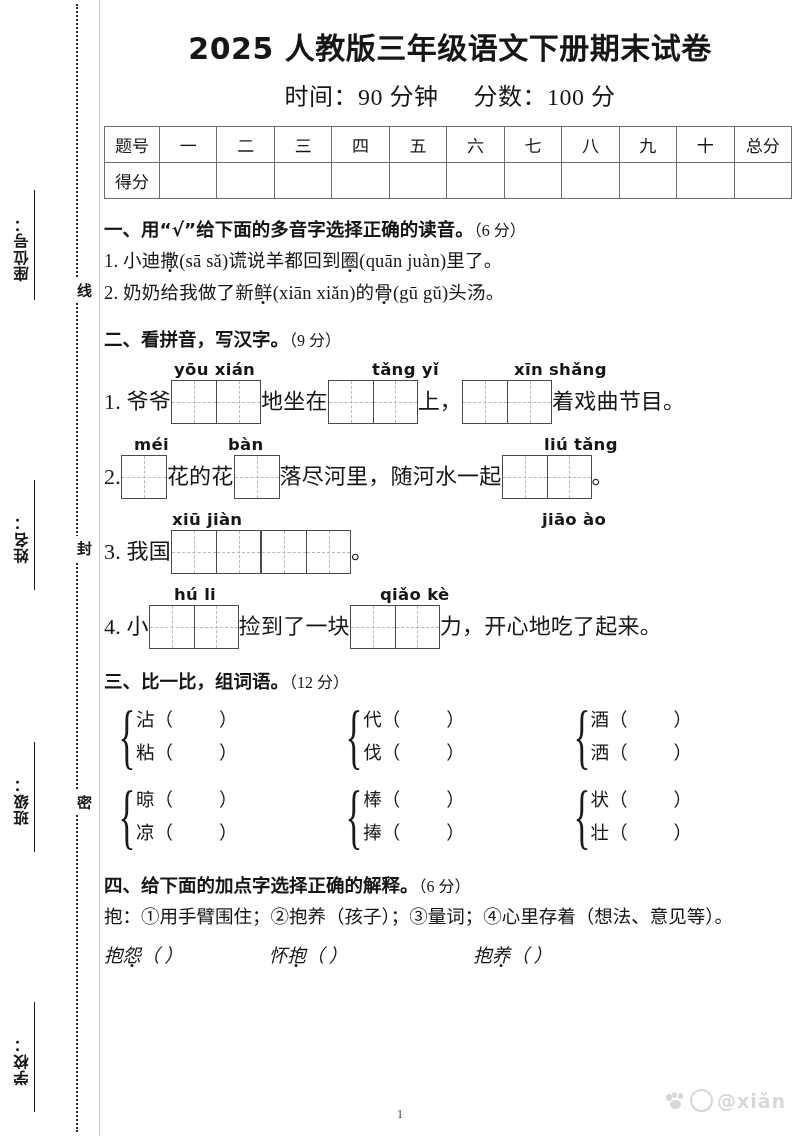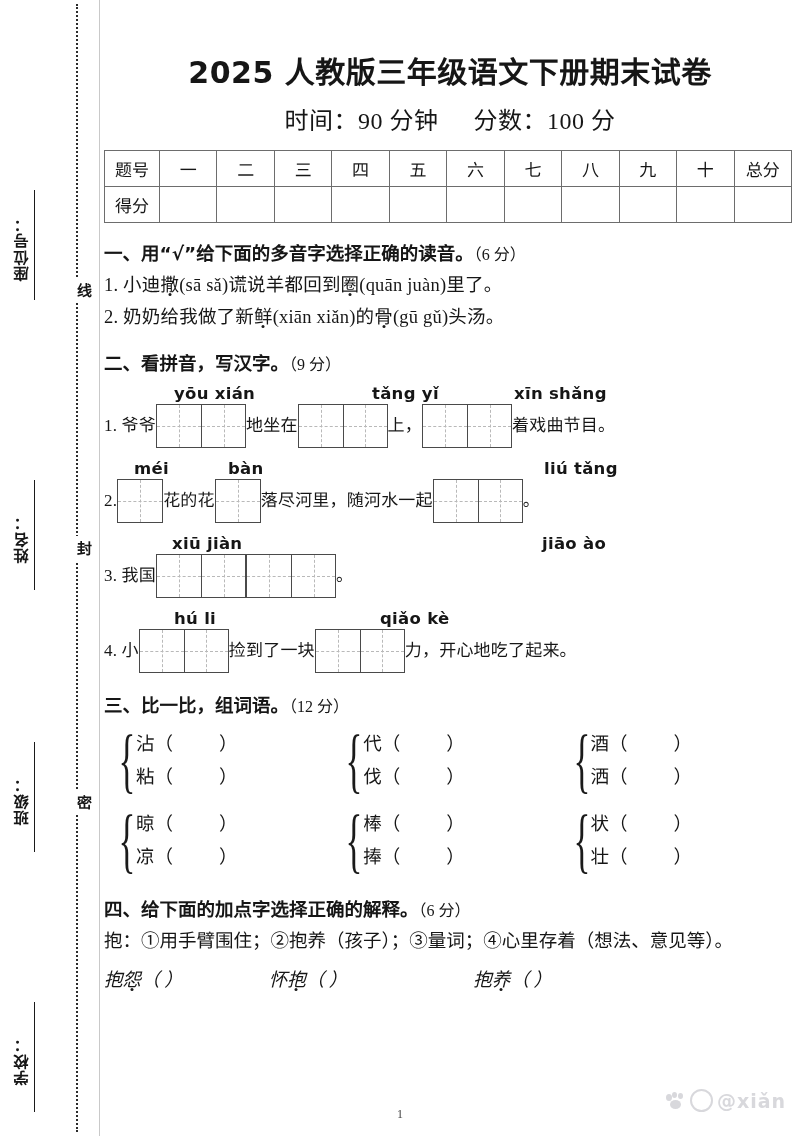--- a/index.html
+++ b/index.html
@@ -58,21 +58,21 @@
   #seal-mi{top:790px;}
 
   
   #page-rule{
     position:absolute;left:99px;top:0;width:1px;height:1136px;
     background:#c9c9c9;
   }
 
   
   #sheet{
-    position:absolute;left:104px;top:0;width:692px;height:832px;margin-top:24px;
+    position:absolute;left:104px;top:0;width:692px;height:832px;
   }
 
   #paper-title{
     text-align:center;
     font-family:"DejaVu Sans","Liberation Sans",sans-serif;
     font-weight:700;
     font-size:30px;
     letter-spacing:0.5px;
     margin:32px 0 0 0;
     line-height:1.1;
@@ -136,21 +136,21 @@
   .pyrow{margin-top:6px;}
   .py-labels{
     position:relative;height:22px;
     font-family:"DejaVu Sans","Liberation Sans",sans-serif;
     font-size:16.5px;
     letter-spacing:0.3px;
   }
   .py-labels span{position:absolute;bottom:0;white-space:nowrap;font-weight:bold;}
   .sent{
     display:flex;align-items:center;
-    font-size:17px;
+    font-size:22px;
     line-height:1.2;
     height:47px;
     letter-spacing:0.2px;
   }
   .tzg{
     display:inline-flex;
     border:1.25px solid #4a4a4a;
     height:44px;
     box-sizing:border-box;
     background:#fff;

